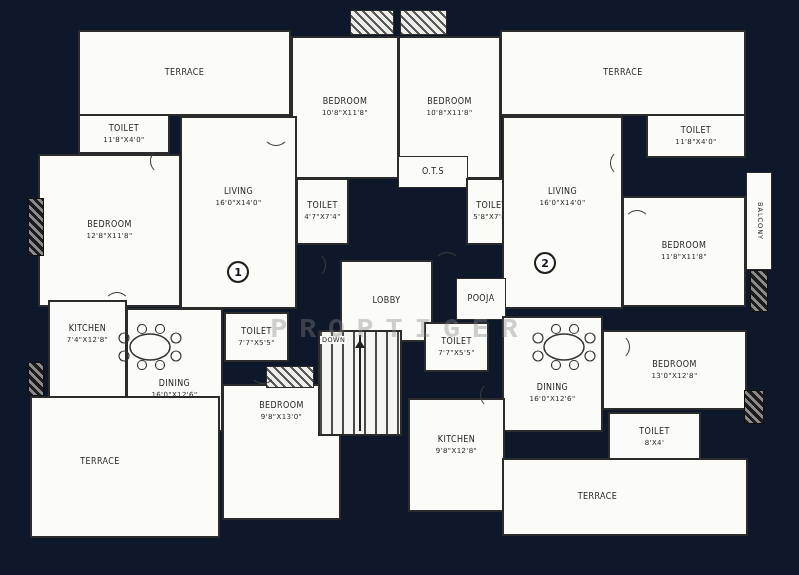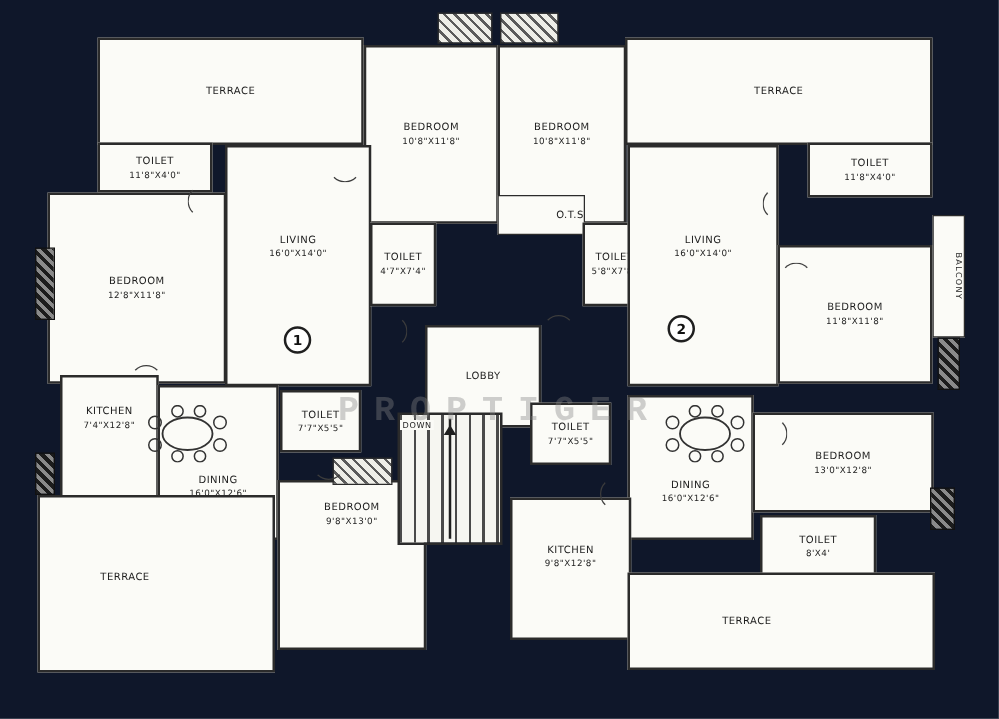--- a/index.html
+++ b/index.html
@@ -1,19 +1,19 @@
 <!DOCTYPE html>
 <html><head>
 <meta charset="utf-8">
 <style>
   * { margin:0; padding:0; box-sizing:border-box; }
   body { background:#ffffff; font-family:"DejaVu Sans", sans-serif; }
   .plan { position:relative; width:799px; height:575px; background:#0f172a; overflow:hidden; }
   .room { position:absolute; border:2px solid #2b2b2b; background:#fbfbf7; display:flex; align-items:center; justify-content:center; z-index:1; }
-  .room.thin { border-width:1.5px;justify-content:flex-end; }
+  .room.thin { border-width:1.5px; }
   .lbl { text-align:center; font-size:8px; letter-spacing:.4px; color:#1d1d1d; line-height:1.5; text-transform:uppercase; }
   .lbl .nm { display:block; }
   .lbl .dims { display:block; font-size:7px; }
   .room.top { align-items:flex-start; } .room.top .lbl { padding-top:14px; }
   .room.vert .lbl { writing-mode:vertical-rl; font-size:6.5px; letter-spacing:1px; }
   .lift { box-shadow: inset 0 0 0 2px #fbfbf7, inset 0 0 0 3.5px #2b2b2b; }
   .stairs { position:absolute; border:2px solid #2b2b2b; z-index:2;
             background: repeating-linear-gradient(90deg, #4a4a4a 0 2px, #f6f6f1 2px 11px); }
   .stairs-mid { position:absolute; left:50%; top:3px; bottom:3px; width:2px; background:#1f1f1f; margin-left:-1px; }
   .stairs-arrow { position:absolute; left:50%; top:3px; margin-left:-5px; width:0; height:0;
@@ -135,20 +135,25 @@
         <span class="nm">BALCONY</span>
       </div>
   </div>
 
   <div class="room" style="left:340px;top:260px;width:93px;height:82px">
     <div class="lbl">
         <span class="nm">LOBBY</span>
       </div>
   </div>
 
+  <div class="room thin" style="left:456px;top:278px;width:50px;height:42px">
+    <div class="lbl">
+        <span class="nm">POOJA</span>
+      </div>
+  </div>
 
   <div class="room" style="left:48px;top:300px;width:79px;height:98px">
     <div class="lbl" style="margin-top:-30px">
         <span class="nm">KITCHEN</span>
         <span class="dims">7'4"x12'8"</span>
       </div>
   </div>
 
   <div class="room" style="left:126px;top:308px;width:97px;height:124px">
     <div class="lbl" style="margin-top:38px">

